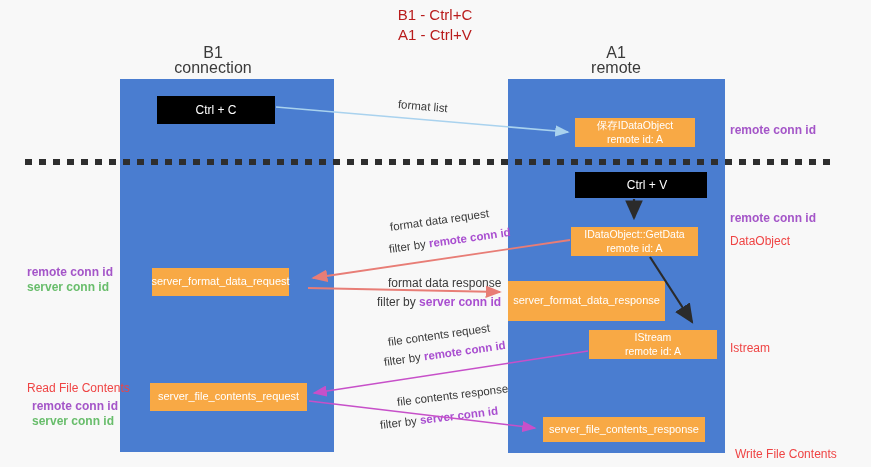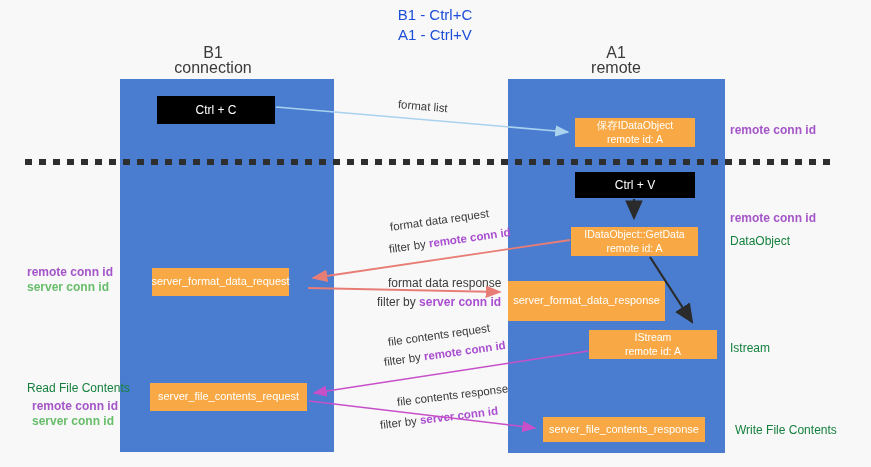--- a/index.html
+++ b/index.html
@@ -4,21 +4,21 @@
 <style>
   html,body { margin:0; padding:0; }
   body { font-family:"Liberation Sans", sans-serif; }
   .canvas {
     position:relative; width:871px; height:467px;
     background:#f8f8f8; overflow:hidden;
   }
   .abs { position:absolute; }
   .title {
     left:330px; top:5px; width:210px; text-align:center;
-    font-size:15px; line-height:20px; color:#1d4ed8;
+    font-size:15px; line-height:20px; color:#b91c1c;
   }
   .lane-header {
     top:45px; width:100px; text-align:center;
     font-size:16px; line-height:15px; color:#3a3a3a;
   }
   .lane { background:#4a7dd0; }
   .lane-left  { left:120px; top:79px; width:214px; height:373px; }
   .lane-right { left:508px; top:79px; width:217px; height:374px; }
   .dashed-line {
     left:25px; top:159px; width:808px; height:6px;
@@ -27,21 +27,21 @@
   .node {
     display:flex; align-items:center; justify-content:center;
     flex-direction:column; color:#ffffff; text-align:center;
     line-height:1.25;
   }
   .node-green  { background:#000000; font-size:12px; }
   .node-orange { background:#f8a945; }
   .fs10 { font-size:10.5px; }
   .fs11 { font-size:11px; }
   .side-label { font-size:12px; white-space:nowrap; }
-  .txt-dark   { color:#15803d; }
+  .txt-dark   { color:#ef4444; }
   .txt-purple { color:#a455c8; font-weight:bold; }
   .txt-green  { color:#68bd6b; font-weight:bold; }
   .flow-label { font-size:11.5px; color:#3a3a3a; white-space:nowrap; }
   .flow-label .key-purple { color:#a94fd0; font-weight:bold; }
   .rot-p5 { transform:rotate(5deg);  transform-origin:left center; }
   .rot-m8 { transform:rotate(-8deg); transform-origin:left center; }
   .rot-m7 { transform:rotate(-7deg); transform-origin:left center; }
   svg.overlay { position:absolute; left:0; top:0; pointer-events:none; }
 </style>
 </head>
@@ -70,21 +70,21 @@
 
   <div class="abs node node-green" style="left:157px; top:96px; width:118px; height:28px;">
     <span>Ctrl + C</span>
   </div>
 
   <div class="abs node node-orange fs10" style="left:575px; top:118px; width:120px; height:29px;">
     <span>保存IDataObject</span>
     <span>remote id: A</span>
   </div>
 
-  <div class="abs node node-green" style="left:575px; top:172px; width:120px; height:26px;">
+  <div class="abs node node-green" style="left:575px; top:172px; width:120px; height:26px;padding-left:12px;">
     <span>Ctrl + V</span>
   </div>
 
   <div class="abs node node-orange fs10" style="left:571px; top:227px; width:127px; height:29px;text-align:right;">
     <span>IDataObject::GetData</span>
     <span>remote id: A</span>
   </div>
 
   <div class="abs node node-orange fs11" style="left:152px; top:268px; width:137px; height:28px;">
     <span>server_format_data_request</span>
@@ -104,21 +104,21 @@
   </div>
 
   <div class="abs node node-orange fs11" style="left:543px; top:417px; width:162px; height:25px;">
     <span>server_file_contents_response</span>
   </div>
 
   <div class="abs side-label txt-purple" style="left:730px; top:123px;">remote conn id</div>
   <div class="abs side-label txt-purple" style="left:730px; top:211px;">remote conn id</div>
   <div class="abs side-label txt-dark" style="left:730px; top:234px;">DataObject</div>
   <div class="abs side-label txt-dark" style="left:730px; top:341px;">Istream</div>
-  <div class="abs side-label txt-dark" style="left:735px; top:423px;">Write File Contents</div>
+  <div class="abs side-label txt-dark" style="left:735px; top:447px;">Write File Contents</div>
 
   <div class="abs side-label txt-purple" style="left:27px; top:265px;">remote conn id</div>
   <div class="abs side-label txt-green" style="left:27px; top:280px;">server conn id</div>
   <div class="abs side-label txt-dark" style="left:27px; top:381px;">Read File Contents</div>
   <div class="abs side-label txt-purple" style="left:32px; top:399px;">remote conn id</div>
   <div class="abs side-label txt-green" style="left:32px; top:414px;">server conn id</div>
 
   <div class="abs flow-label rot-p5" style="left:398px; top:98px;">format list</div>
 
   <div class="abs flow-label rot-m8" style="left:390px; top:221px;">format data request</div>

